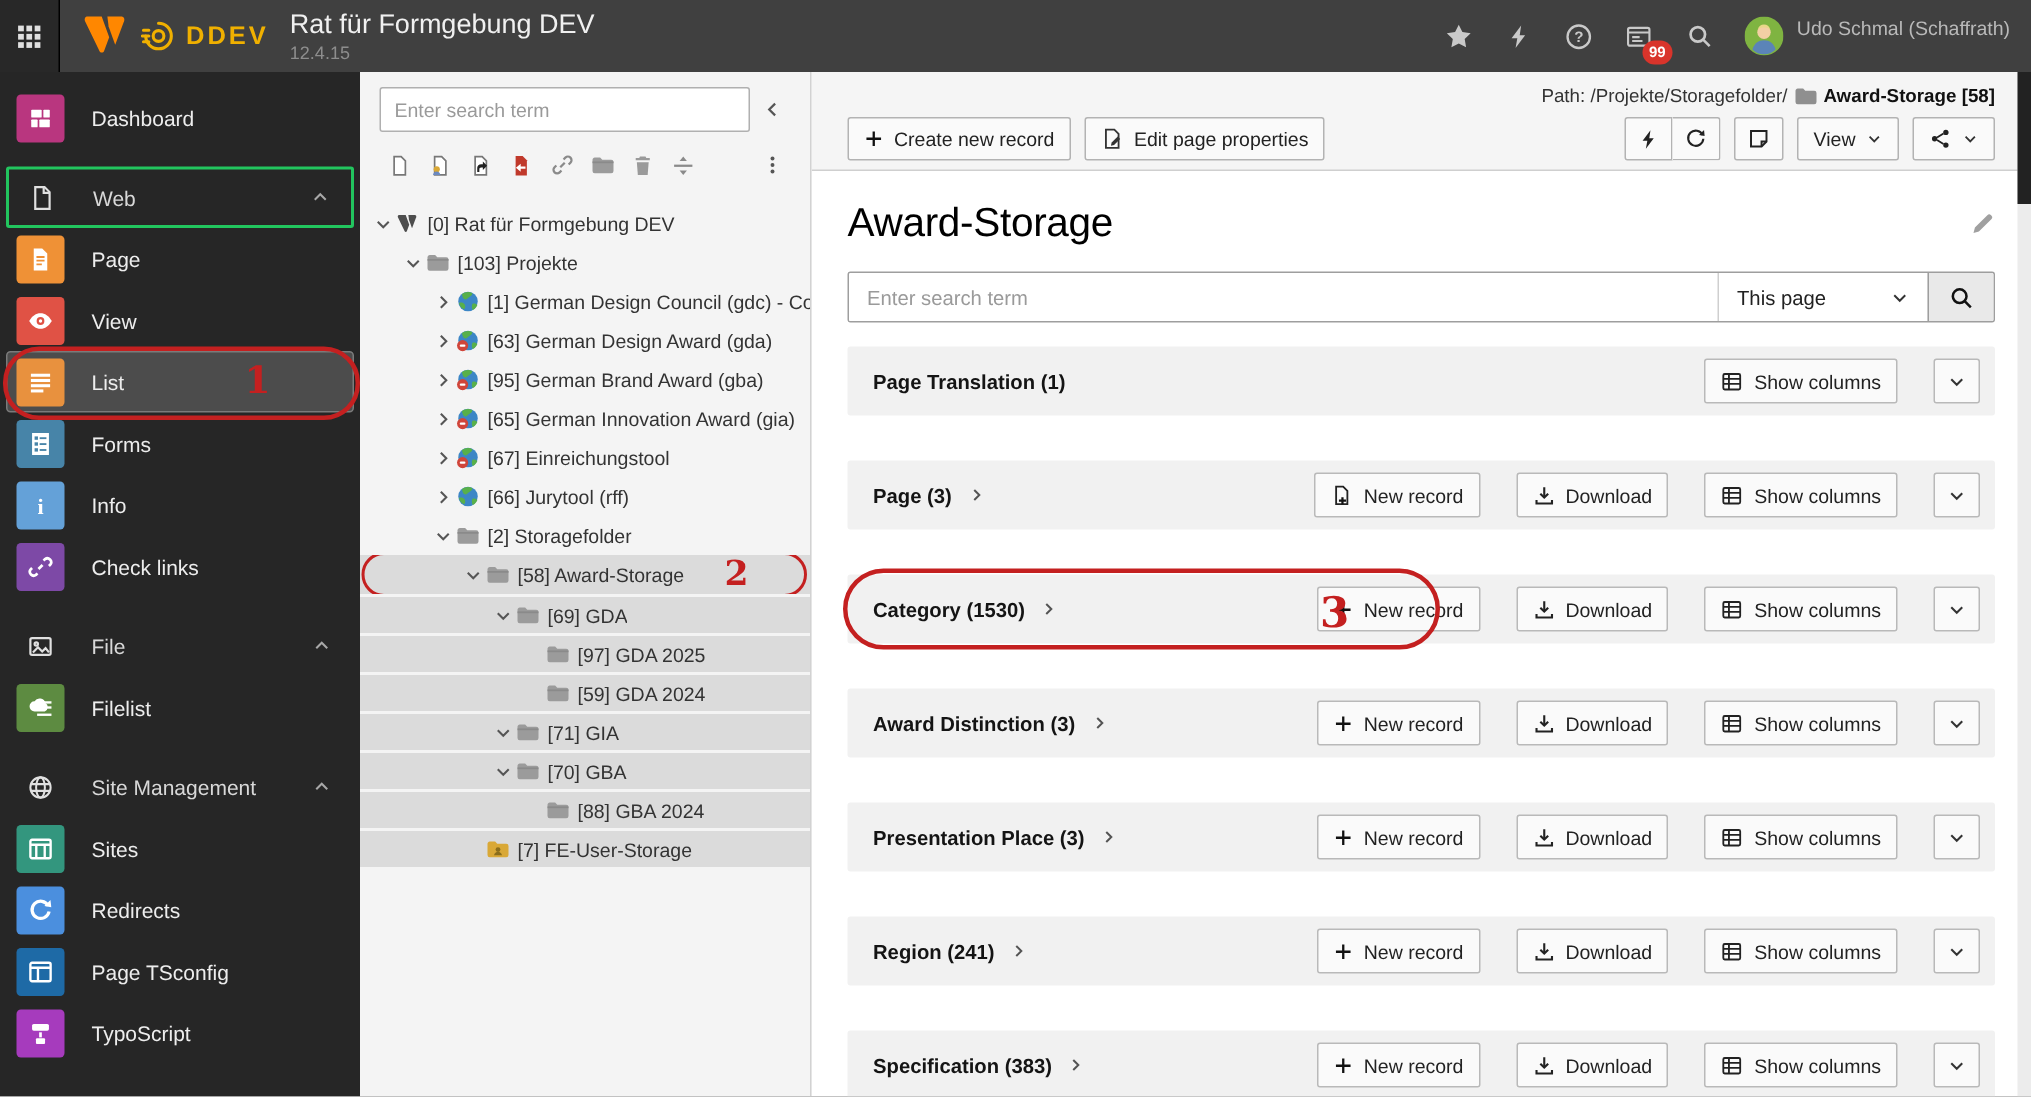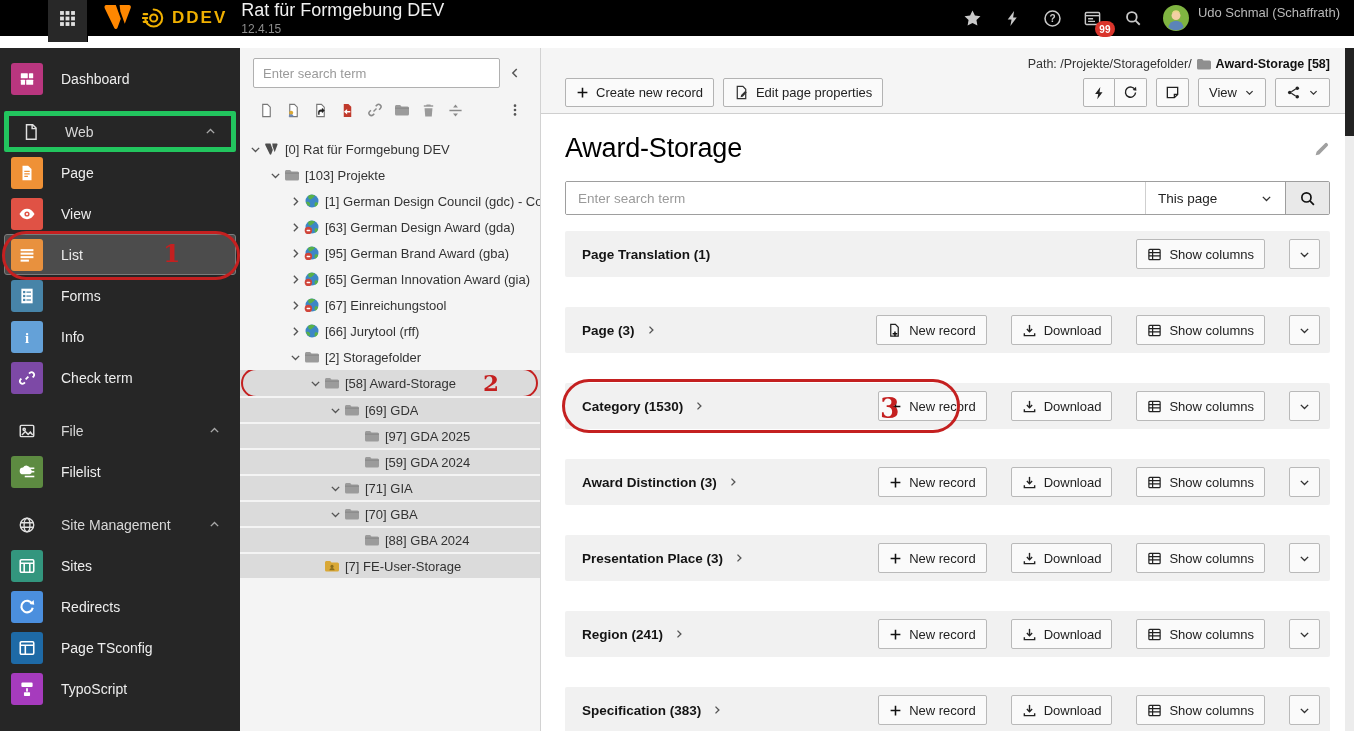--- a/index.html
+++ b/index.html
@@ -1,21 +1,21 @@
 <!DOCTYPE html>
 <html><head>
 <meta charset="utf-8">
 <style>
   html,body{margin:0;padding:0;background:#888;}
   *{box-sizing:border-box;}
   .screen{position:relative;width:1354px;height:731px;overflow:hidden;background:#fff;
           font-family:"Liberation Sans",sans-serif;-webkit-font-smoothing:antialiased;}
 
   
-  .topbar{position:absolute;left:0;top:0;width:1354px;height:36px;background:#000000;display:flex;align-items:center;z-index:30;padding-left:48px;}
+  .topbar{position:absolute;left:0;top:0;width:1354px;height:48px;background:#404040;display:flex;align-items:center;z-index:30;}
   .tb-grid{width:40px;height:48px;background:#282828;display:flex;align-items:center;justify-content:center;color:#e0e0e0;cursor:pointer;border-right:1px solid #000;}
   .tb-logo{display:flex;align-items:center;margin-left:14px;gap:8px;}
   .tb-titles{margin-left:14px;line-height:1.25;}
   .tb-sitetitle{color:#f0f0f0;font-size:18px;}
   .tb-version{color:#8d8d8d;font-size:12px;}
   .tb-right{margin-left:auto;display:flex;align-items:center;gap:4px;padding-right:14px;}
   .tb-iconbtn{position:relative;width:36px;height:40px;display:flex;align-items:center;justify-content:center;color:#c9c9c9;cursor:pointer;}
   .tb-badge{position:absolute;right:-4px;bottom:1px;min-width:20px;height:16px;border-radius:9px;background:#d9342b;color:#fff;
             font-size:10px;font-weight:bold;display:flex;align-items:center;justify-content:center;padding:0 4px;}
   .tb-user{display:flex;gap:9px;margin-left:8px;cursor:pointer;}
@@ -24,21 +24,21 @@
 
   
   .sidebar{position:absolute;left:0;top:48px;width:240px;height:683px;background:#262626;padding-top:10px;overflow:hidden;z-index:20;}
   .sb-item{position:relative;display:flex;align-items:center;height:41px;margin:0 4px;padding-left:6px;border-radius:3px;cursor:pointer;border:1px solid transparent;}
   .sb-item .tile{width:32px;height:32px;border-radius:3px;display:flex;align-items:center;justify-content:center;flex:0 0 32px;}
   .sb-item .lbl{color:#ededed;font-size:14px;margin-left:18px;white-space:nowrap;}
   .sb-section{margin-top:12px;}
   .sb-section .lbl{color:#d8d8d8;}
   .sb-section .tile{background:transparent;}
   .sb-section .chev{margin-left:auto;margin-right:14px;color:#a8a8a8;}
-  .sb-sec-web{border:5px solid #22c55e;border-radius:2px;}
+  .sb-sec-web{border:2px solid #22c55e;border-radius:2px;}
   .sb-selected{background:#4c4c4c;border:1px solid #7b7b7b;}
 
   
   .treepanel{position:absolute;left:240px;top:48px;width:301px;height:683px;background:#f4f4f4;border-right:1px solid #d2d2d2;z-index:10;}
   .tree-top{padding:10px 10px 0 13px;}
   .tree-search-row{display:flex;align-items:center;}
   .tree-search{flex:1;height:30px;border:1px solid #b0b0b0;border-radius:2px;background:#fff;padding:0 9px;font-size:13px;color:#333;font-family:"Liberation Sans",sans-serif;}
   .tree-search::placeholder{color:#9a9a9a;}
   .tree-collapse{width:30px;height:30px;display:flex;align-items:center;justify-content:center;color:#555;cursor:pointer;}
   .tree-tools{display:flex;align-items:center;height:40px;margin-top:2px;}
@@ -299,21 +299,21 @@
       <div class="sb-item">
         <span class="tile" style="background: rgb(125, 73, 166);">
           <svg width="18" height="18" viewBox="0 0 16 16">
             <g fill="none" stroke="#fff" stroke-width="1.6">
               <path d="M6.8 9.2l2.4-2.4"></path>
               <path d="M9.8 4.2l.9-.9a2.3 2.3 0 0 1 3.2 3.2l-.9.9"></path>
               <path d="M6.2 11.8l-.9.9a2.3 2.3 0 0 1-3.2-3.2l.9-.9"></path>
             </g>
           </svg>
         </span>
-        <span class="lbl">Check term</span>
+        <span class="lbl">Check links</span>
       </div>
       <div class="sb-item sb-section">
         <span class="tile">
           <svg width="18" height="18" viewBox="0 0 16 16">
             <g fill="none" stroke="#e0e0e0" stroke-width="1.3">
               <rect x="2" y="3" width="12" height="10" rx="1"></rect>
               <circle cx="5.5" cy="6.5" r="1"></circle>
               <path d="M3.5 11.5l3-3 2.5 2.5 2-2 2 2.5"></path>
             </g>
           </svg>

